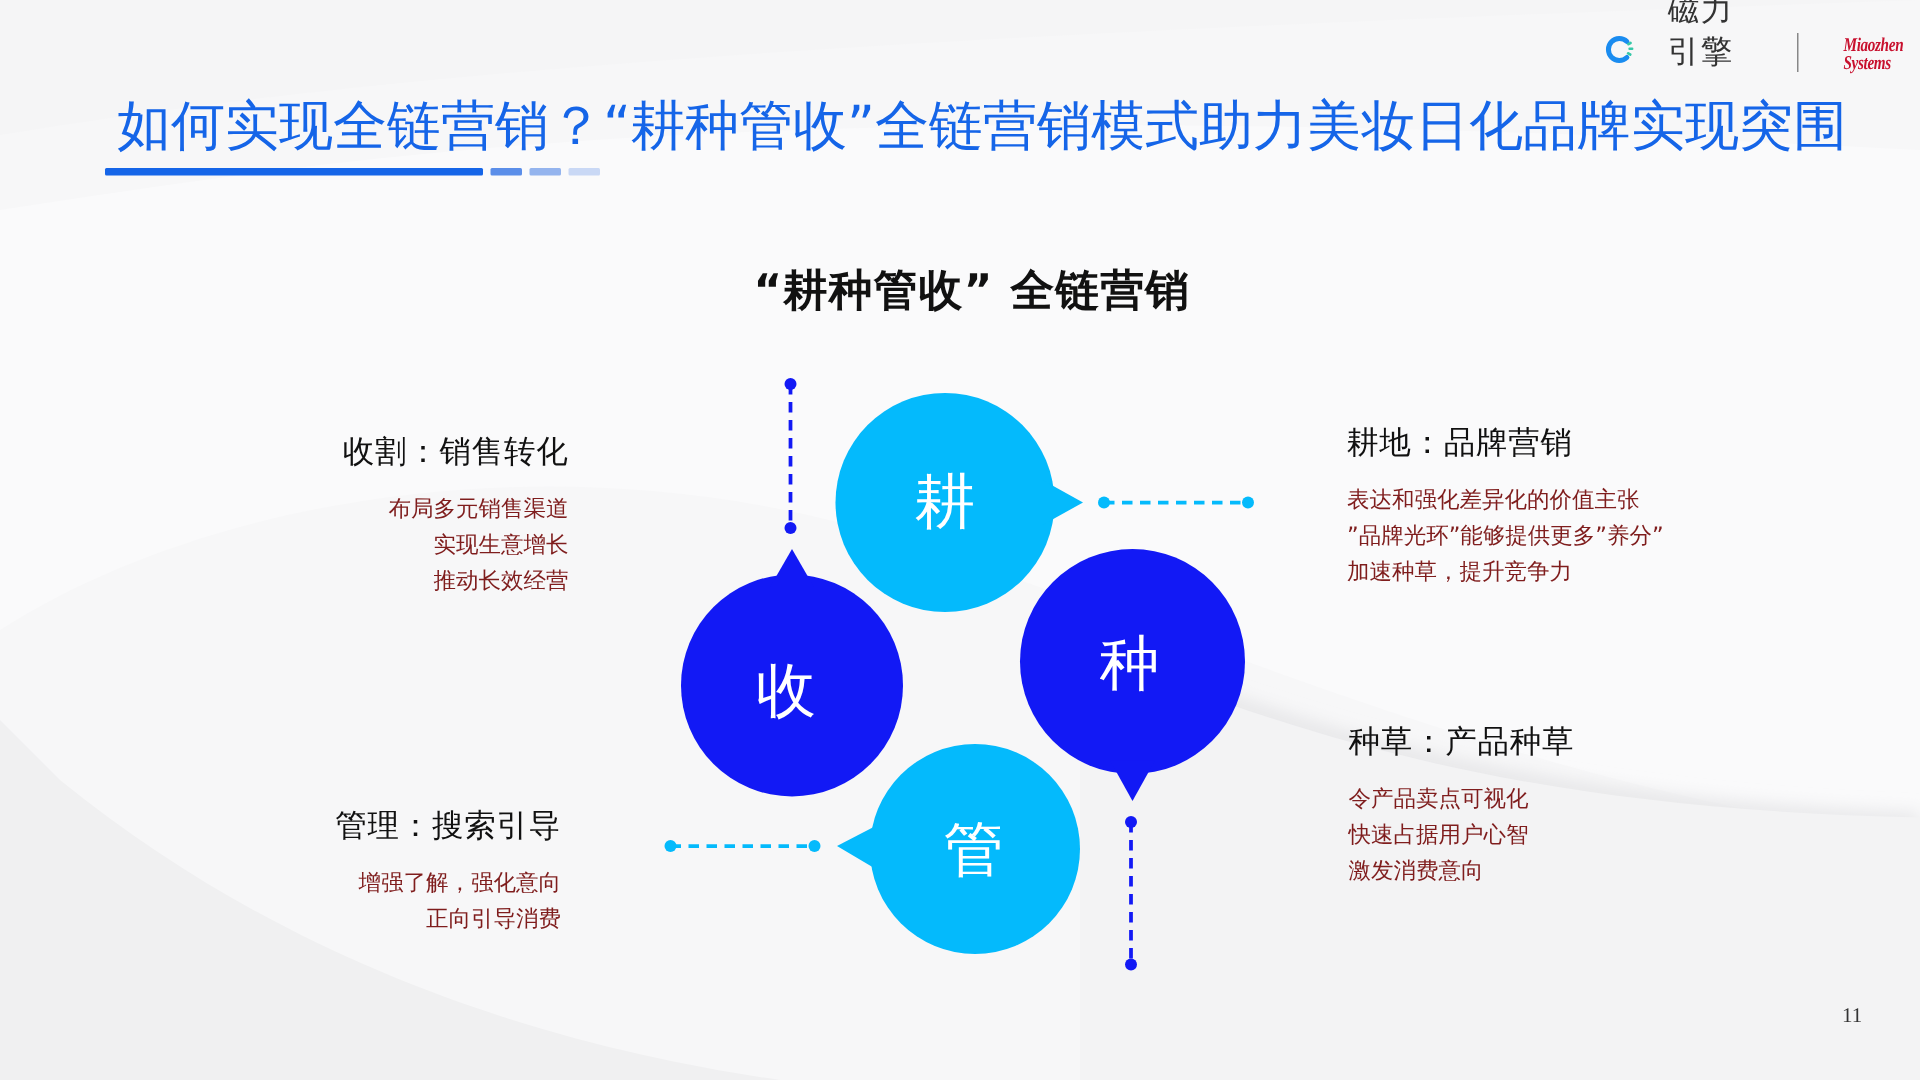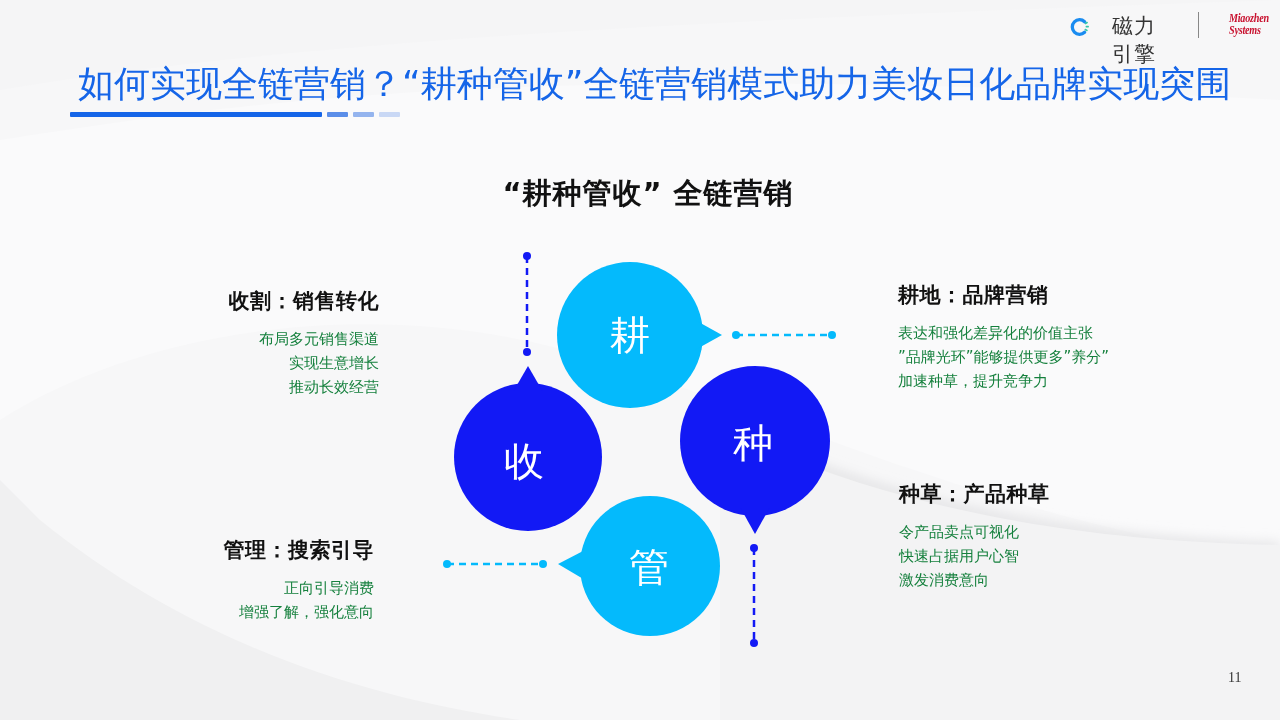--- a/index.html
+++ b/index.html
@@ -4,42 +4,42 @@
 <style>
   html, body { margin: 0; padding: 0; }
   body {
     width: 1280px; height: 720px; position: relative; overflow: hidden;
     background: #f6f6f7;
     font-family: "DejaVu Sans", "Liberation Sans", sans-serif;
   }
   .bg-layer { position: absolute; inset: 0; z-index: 0; }
   .logo {
     position: absolute; top: 12px; left: 1070px; height: 36px;
-    display: flex; align-items: flex-start; gap: 22px; z-index: 2;
+    display: flex; align-items: flex-end; gap: 22px; z-index: 2;
   }
   .logo-cn { font-size: 21px; color: #333; letter-spacing: 1px; font-weight: 500; }
   .logo-sep { width: 1px; height: 26px; background: #888; margin: 0 8px 0 6px; }
   .logo-en {
     color: #c8102e; font-family: "Liberation Serif", serif; font-size: 13px;
     line-height: 12px; font-style: italic; transform: scaleX(0.78); transform-origin: left center;
     letter-spacing: -0.3px; font-weight: bold;
   }
   .page-title {
     position: absolute; left: 78px; top: 60px; z-index: 2;
     font-size: 36px; color: #1565e8; letter-spacing: 0px; white-space: nowrap;
   }
   .title-bar { position: absolute; top: 112px; height: 5px; z-index: 2; border-radius: 1px; }
   .diagram-title {
     position: absolute; left: 0; width: 1296px; top: 174px; text-align: center; z-index: 2;
     font-size: 29px; font-weight: bold; color: #111; letter-spacing: 1px;
   }
   .block { position: absolute; z-index: 2; }
   .block.right-align { text-align: right; }
-  .block-heading { font-size: 21px; font-weight: bold; color: #111; margin-bottom: 12px; letter-spacing: 0.5px; white-space: nowrap; }
-  .block-line { font-size: 15px; color: #15803d; line-height: 24px; white-space: nowrap; }
+  .block-heading { font-size: 21px; font-weight: normal; color: #111; margin-bottom: 12px; letter-spacing: 0.5px; white-space: nowrap; }
+  .block-line { font-size: 15px; color: #7f1d1d; line-height: 24px; white-space: nowrap; }
   svg.diagram { position: absolute; left: 0; top: 0; z-index: 1; }
   .bubble-label {
     position: absolute; z-index: 3; color: #fff; font-size: 40px;
     width: 80px; text-align: center; line-height: 48px;
   }
   .page-number { position: absolute; left: 1228px; top: 670px; font-size: 14px; color: #333; z-index: 2; font-family: "Liberation Serif", serif; }
 </style>
 </head>
 <body>
 
@@ -142,22 +142,22 @@
 
 <div class="block" style="left:898px; top:281px;">
   <div class="block-heading">耕地：品牌营销</div>
   <div class="block-line">表达和强化差异化的价值主张</div>
   <div class="block-line">”品牌光环”能够提供更多”养分”</div>
   <div class="block-line">加速种草，提升竞争力</div>
 </div>
 
 <div class="block right-align" style="right:906px; top:536px;">
   <div class="block-heading">管理：搜索引导</div>
+  <div class="block-line">增强了解，强化意向</div>
   <div class="block-line">正向引导消费</div>
-  <div class="block-line">增强了解，强化意向</div>
 </div>
 
 <div class="block" style="left:899px; top:480px;">
   <div class="block-heading">种草：产品种草</div>
   <div class="block-line">令产品卖点可视化</div>
   <div class="block-line">快速占据用户心智</div>
   <div class="block-line">激发消费意向</div>
 </div>
 
 <div class="page-number">11</div>

